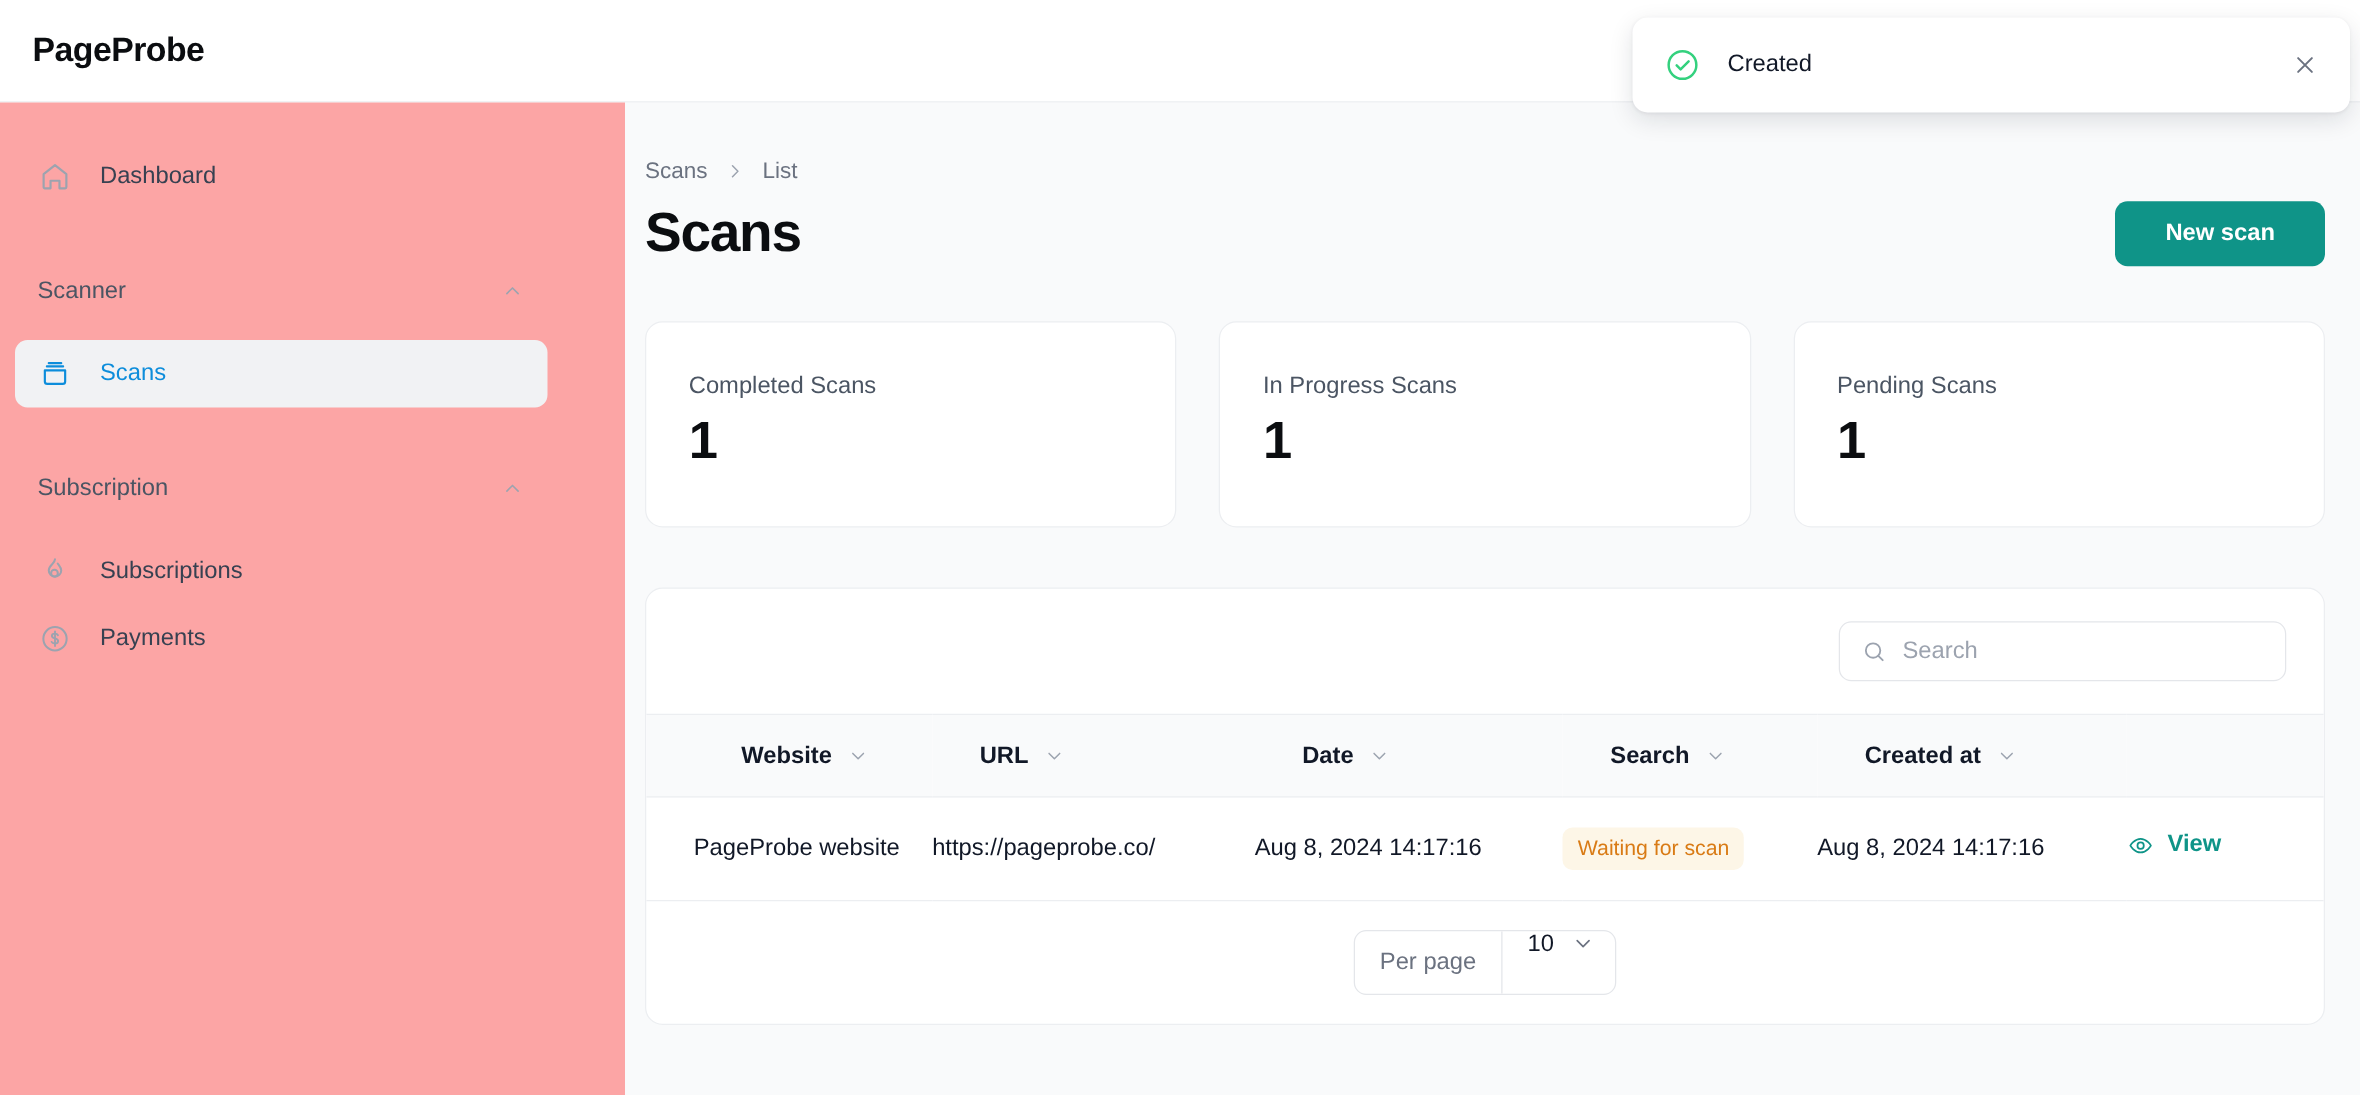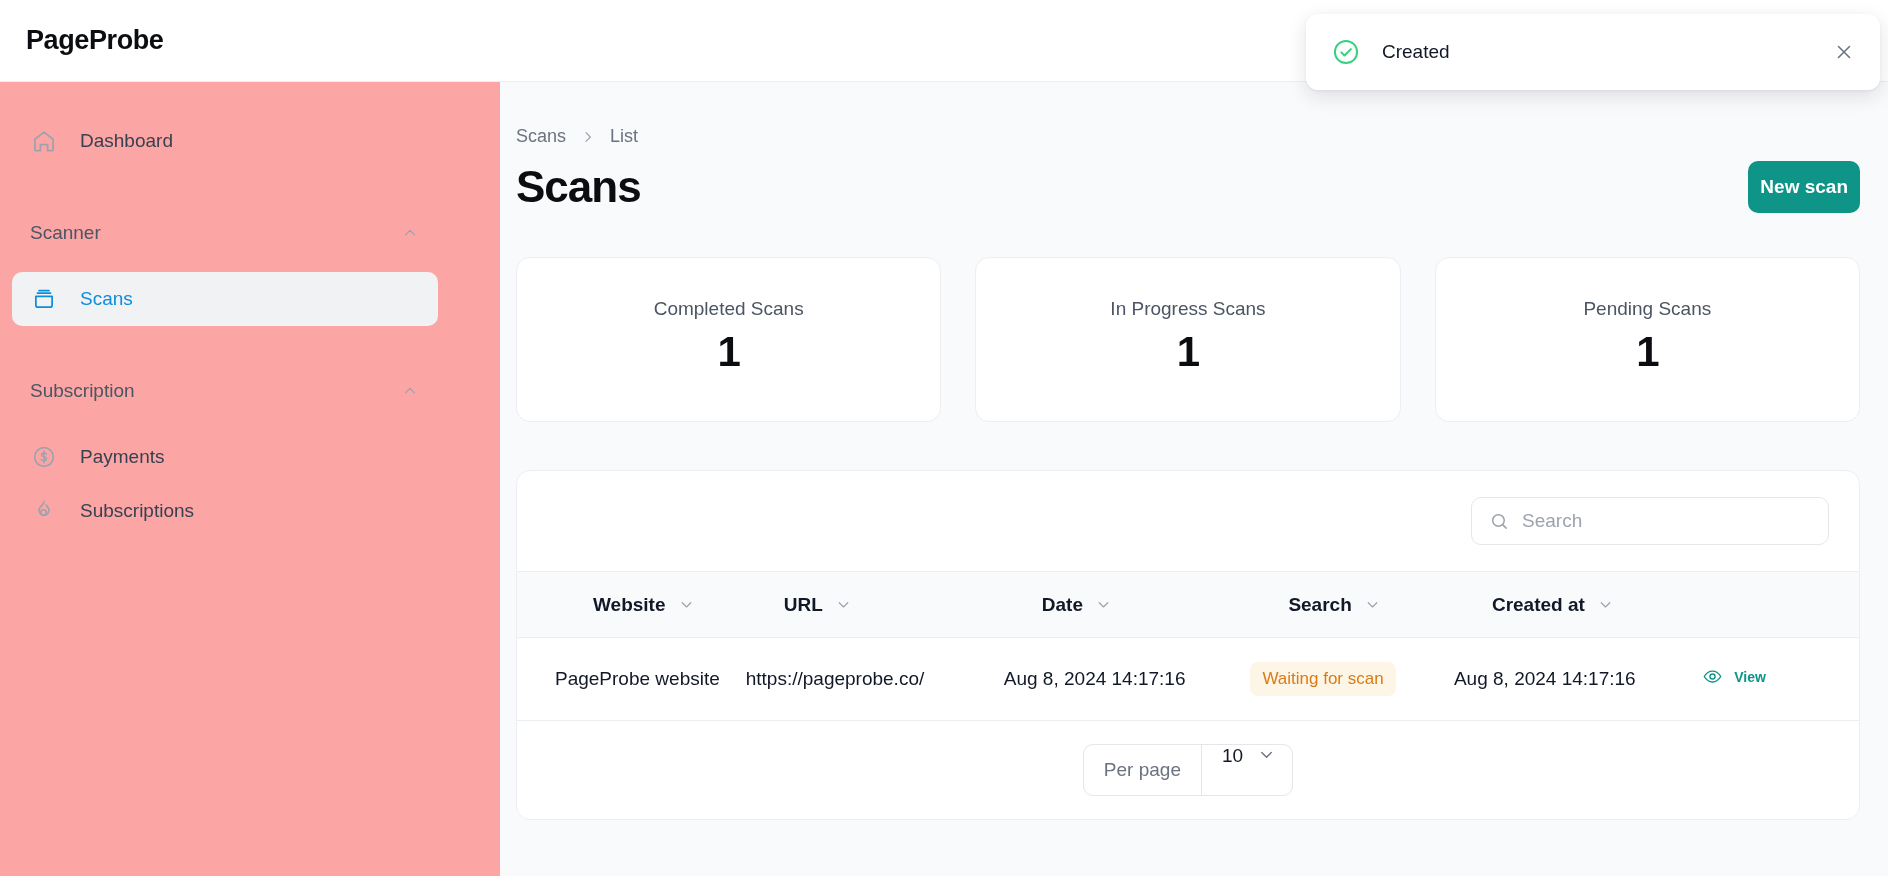--- a/index.html
+++ b/index.html
@@ -107,32 +107,31 @@
     font-weight: 700;
     letter-spacing: -1px;
     color: #0b0d10;
   }
   .btn-primary {
     background: #0f9488;
     color: #ffffff;
     border: none;
     border-radius: 10px;
     height: 52px;
-    padding: 0 12px;
+    padding: 0 40px;
     font-size: 19px;
     font-weight: 700;
     font-family: "Liberation Sans", sans-serif;
     cursor: pointer;
   }
 
   
   .stats {
     display: flex; gap: 34px;
     margin: 44px 28px 0 16px;
-    text-align: center;
   }
   .stat-card {
     flex: 1;
     background: #ffffff;
     border: 1px solid #eceef1;
     border-radius: 14px;
     height: 165px;
     padding: 40px 34px 0 34px;
   }
   .stat-label { font-size: 19px; color: #4b5563; }
@@ -202,21 +201,21 @@
     background: #fdf6e7;
     color: #d97b15;
     font-size: 17px;
     border-radius: 8px;
     padding: 7px 12px;
     white-space: nowrap;
   }
   .view-link {
     display: inline-flex; align-items: center;
     color: #0f9488;
-    font-size: 14px;
+    font-size: 19px;
     font-weight: 700;
     cursor: pointer;
   }
   .view-link .v-ico { width: 22px; height: 22px; margin-right: 11px; display:flex; align-items:center; justify-content:center; }
 
   .table-footer {
     height: 98px;
     display: flex; align-items: center; justify-content: center;
   }
   .perpage {
@@ -310,36 +309,36 @@
         <path d="M6 14.5l6-6 6 6" stroke="#9ca3af" stroke-width="1.7" stroke-linecap="round" stroke-linejoin="round"></path>
       </svg>
     </span>
   </div>
 
   <div class="sp-16"></div>
 
   <div class="nav-item">
     <span class="ico">
       <svg width="26" height="26" viewBox="0 0 24 24" fill="none">
+        <path d="M12 3.2c0 3.2-4.6 4.2-4.6 8.2a4.6 4.6 0 009.2 0c0-2.1-1.5-3.4-2.6-5.1" stroke="#9ca3af" stroke-width="1.5" stroke-linecap="round" stroke-linejoin="round"></path>
+        <circle cx="11.6" cy="13.4" r="2.5" stroke="#9ca3af" stroke-width="1.5"></circle>
+      </svg>
+    </span>
+    <span class="lbl">Subscriptions</span>
+  </div>
+
+  <div class="nav-item">
+    <span class="ico">
+      <svg width="26" height="26" viewBox="0 0 24 24" fill="none">
         <circle cx="12" cy="12" r="8.6" stroke="#9ca3af" stroke-width="1.5"></circle>
         <path d="M14.2 9.4c-.4-.8-1.3-1.2-2.3-1.2-1.3 0-2.2.7-2.2 1.7 0 2.4 4.6 1.2 4.6 3.7 0 1.1-1 1.9-2.4 1.9-1.1 0-2-.4-2.4-1.2" stroke="#9ca3af" stroke-width="1.4" stroke-linecap="round"></path>
         <path d="M12 6.6v10.8" stroke="#9ca3af" stroke-width="1.4" stroke-linecap="round"></path>
       </svg>
     </span>
     <span class="lbl">Payments</span>
-  </div>
-
-  <div class="nav-item">
-    <span class="ico">
-      <svg width="26" height="26" viewBox="0 0 24 24" fill="none">
-        <path d="M12 3.2c0 3.2-4.6 4.2-4.6 8.2a4.6 4.6 0 009.2 0c0-2.1-1.5-3.4-2.6-5.1" stroke="#9ca3af" stroke-width="1.5" stroke-linecap="round" stroke-linejoin="round"></path>
-        <circle cx="11.6" cy="13.4" r="2.5" stroke="#9ca3af" stroke-width="1.5"></circle>
-      </svg>
-    </span>
-    <span class="lbl">Subscriptions</span>
   </div>
 </nav>
 
 <main class="main">
 
   <div class="breadcrumb">
     <span class="crumb">Scans</span>
     <span class="sep">
       <svg width="16" height="16" viewBox="0 0 24 24" fill="none">
         <path d="M9 5.5l6.5 6.5L9 18.5" stroke="#9ca3af" stroke-width="1.8" stroke-linecap="round" stroke-linejoin="round"></path>

